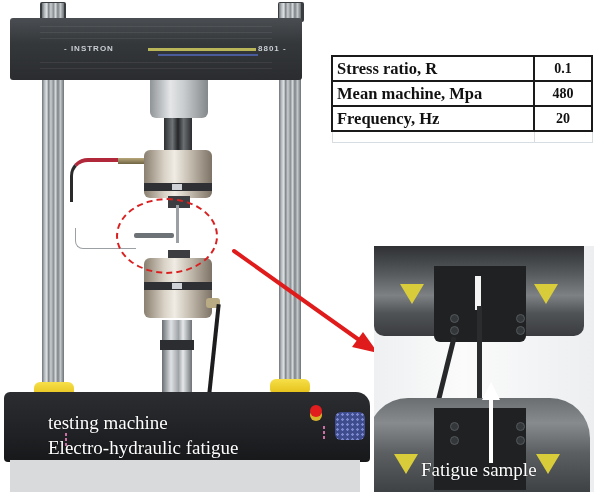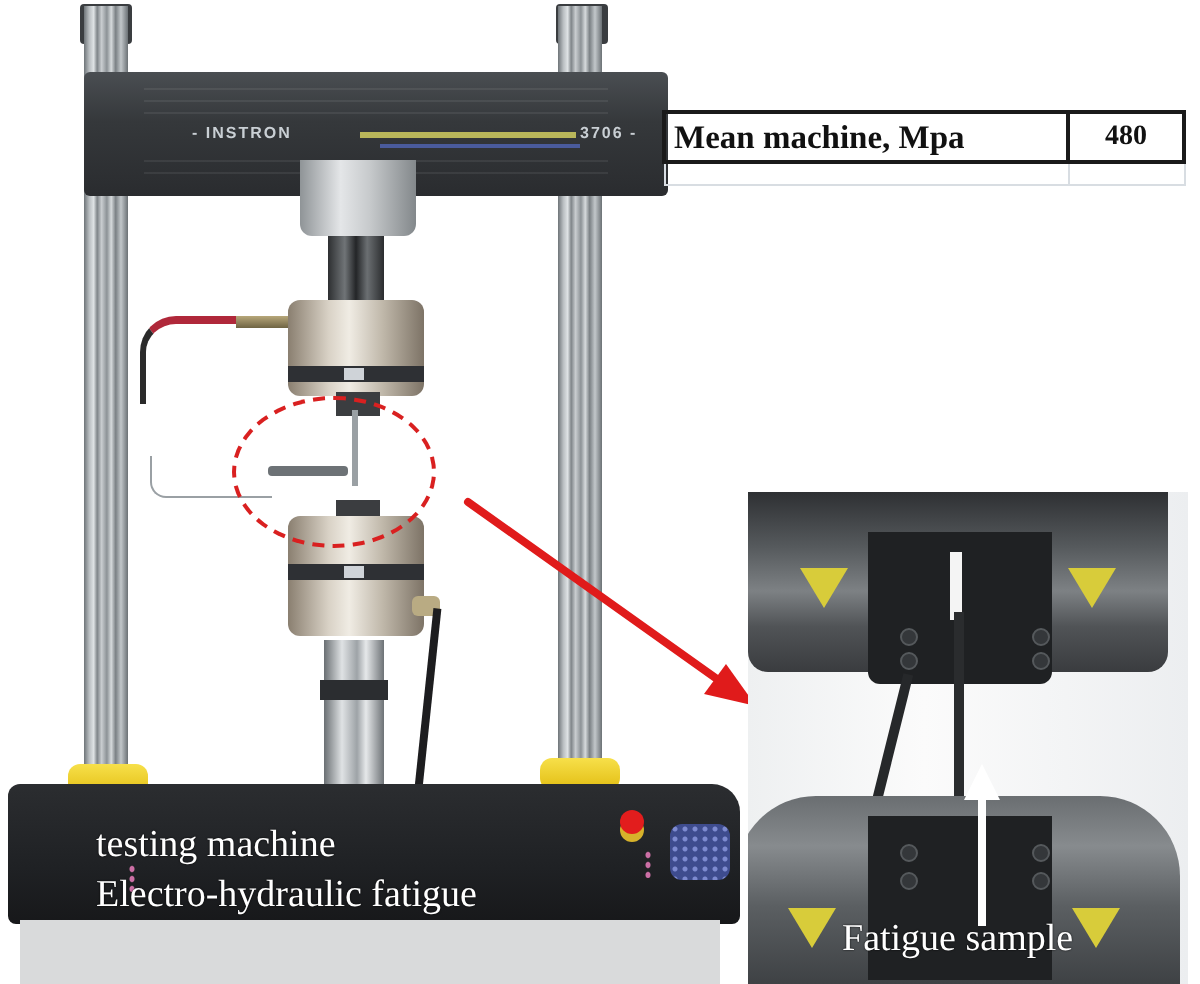--- a/index.html
+++ b/index.html
@@ -2,22 +2,22 @@
 <html><head>
 <meta charset="utf-8">
 <style>
   html, body { margin: 0; padding: 0; background: #ffffff; }
   body { width: 600px; height: 492px; position: relative; overflow: hidden; font-family: "Liberation Serif", serif; }
   .abs { position: absolute; }
   
   .column { position: absolute; top: 3px; width: 22px; height: 384px;
     background: linear-gradient(90deg,#6e7478 0%,#b9bec1 12%,#dfe3e5 22%,#7f8589 30%,#c9cdd0 40%,#8c9296 52%,#d6dadc 62%,#7b8185 72%,#c2c7ca 84%,#6b7175 100%); }
   .col-cap { position: absolute; top: 2px; width: 26px; height: 20px; background: #3a3d40; border-radius: 2px; }
-  .crosshead { position: absolute; left: 42px; top: 18px; width: 292px; height: 62px;
-    background: linear-gradient(180deg,#4a4e52 0%,#35383b 40%,#2a2c2f 100%); border-radius: 3px; margin-top: 18px; }
+  .crosshead { position: absolute; left: 10px; top: 18px; width: 292px; height: 62px;
+    background: linear-gradient(180deg,#4a4e52 0%,#35383b 40%,#2a2c2f 100%); border-radius: 3px; }
   .crosshead .stripe { position: absolute; height: 1px; left: 30px; right: 30px; background: rgba(255,255,255,0.07); }
   .brand { position: absolute; top: 26px; font-family: "Liberation Sans", sans-serif; font-size: 8px; font-weight: bold; color: #c9cfd4; letter-spacing: 1px; }
   .yline { position: absolute; left: 138px; top: 30px; width: 108px; height: 3px; background: #b9b65a; }
   .bline { position: absolute; left: 148px; top: 36px; width: 100px; height: 2px; background: #4a5b9c; }
   .loadcell { position: absolute; left: 150px; top: 80px; width: 58px; height: 38px;
     background: linear-gradient(90deg,#8f9497,#e4e6e8 35%,#c7cacc 60%,#83888b); border-radius: 0 0 6px 6px; }
   .stem { position: absolute; left: 164px; top: 118px; width: 28px; height: 34px;
     background: linear-gradient(90deg,#2d2f31,#707477 30%,#232527 50%,#6b6f72 70%,#2a2c2e); }
   .grip { position: absolute; left: 144px; width: 68px; height: 48px;
     background: linear-gradient(90deg,#8a7f70 0%,#d9d2c6 30%,#f0ece4 45%,#bfb7a9 70%,#7d7366 100%); border-radius: 6px; }
@@ -84,21 +84,21 @@
 
   <div class="crosshead">
     <div class="stripe" style="top:8px"></div>
       <div class="stripe" style="top:14px"></div>
     <div class="stripe" style="top:20px"></div>
       <div class="stripe" style="top:44px"></div>
     <div class="stripe" style="top:50px"></div>
     <span class="brand" style="left:54px;">- INSTRON</span>
     <div class="yline"></div>
     <div class="bline"></div>
-    <span class="brand" style="left:248px;">3706 -</span>
+    <span class="brand" style="left:248px;">8801 -</span>
   </div>
 
   <div class="loadcell"></div>
   <div class="stem"></div>
 
   <div class="cable-red"></div>
   <div class="hose"></div>
 
   <div class="grip" style="top:150px;"></div>
   <div class="grip-band" style="top:183px;">
@@ -135,22 +135,30 @@
 
   <div class="label-machine">
     <div>testing machine</div>
     <div>Electro-hydraulic fatigue</div>
   </div>
 </div>
 
 <table class="ptable">
   <tbody>
     <tr>
+      <td class="p">Stress ratio, R</td>
+      <td class="v">0.1</td>
+    </tr>
+    <tr>
       <td class="p">Mean machine, Mpa</td>
       <td class="v">480</td>
+    </tr>
+    <tr>
+      <td class="p">Frequency, Hz</td>
+      <td class="v">20</td>
     </tr>
     <tr class="empty">
       <td class="p"></td>
       <td class="v"></td>
     </tr>
   </tbody>
 </table>
 
 <svg class="arrow-svg" width="600" height="492" viewBox="0 0 600 492">
   <line x1="234" y1="251" x2="362" y2="342" stroke="#e01b1b" stroke-width="4" stroke-linecap="round"></line>

